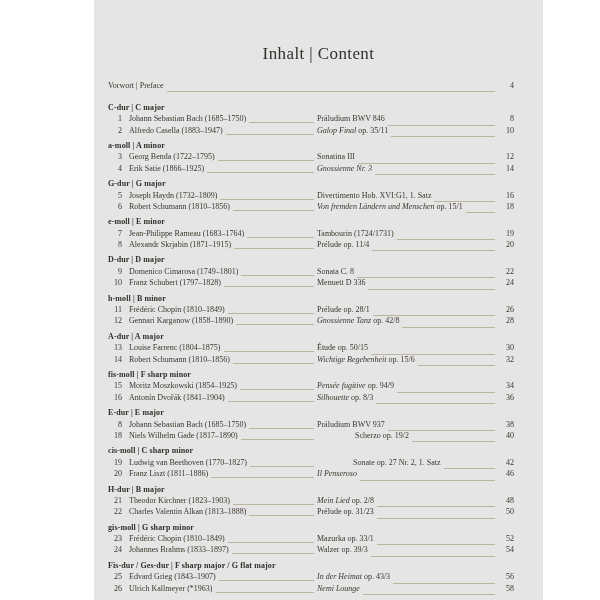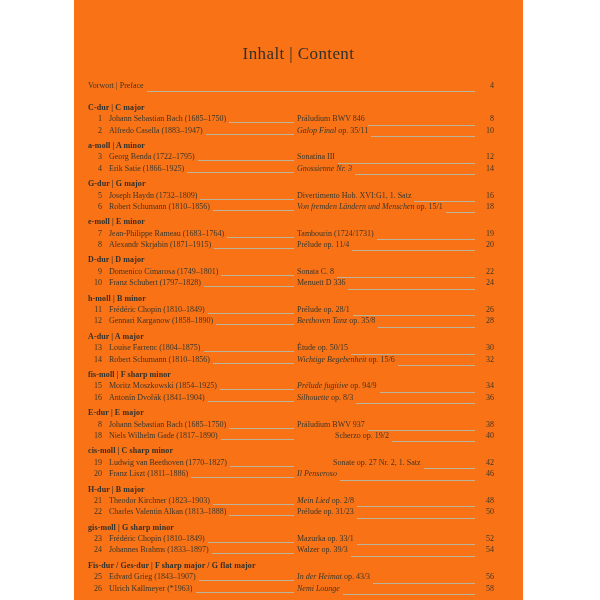--- a/index.html
+++ b/index.html
@@ -40,21 +40,21 @@
     border-bottom:0.8px solid #bcb59c;margin:0 3px;
   }
   .title{white-space:nowrap;}
   .title .t-suffix{font-style:normal;}
   .pageno{flex:0 0 16px;text-align:right;}
   i{font-style:italic;text-align:center;}
 </style>
 </head>
 <body>
 
-<div class="sheet" style="background: #f97316; color: rgb(58, 54, 43);">
+<div class="sheet" style="background: #e5e5e5; color: rgb(58, 54, 43); margin-left: 20px;">
   <h1 class="page-title">Inhalt | Content</h1>
 
   <div class="toc">
     <div class="row preface-row">
       <span class="composer">Vorwort | Preface</span>
       <span class="leader"></span>
       <span class="pageno">4</span>
     </div>
     <div id="sections">
   <section class="section">
@@ -205,21 +205,21 @@
     <span class="leader"></span>
     <span class="pageno">26</span>
   </div>
 
   <div class="row entry">
     <span class="lcol">
       <span class="num">12</span>
       <span class="composer">Gennari Karganow (1858–1890)</span>
       <span class="leader"></span>
     </span>
-    <span class="title"><i class="t-main" style="font-style: italic;">Beethoven Tanz</i><span class="t-suffix"> op. 35/8</span></span>
+    <span class="title"><i class="t-main" style="font-style: italic;">Gnossienne Tanz</i><span class="t-suffix"> op. 42/8</span></span>
     <span class="leader"></span>
     <span class="pageno">28</span>
   </div>
 </div>
   </section>
 
   <section class="section">
     <div class="heading">A-dur | A major</div>
     <div class="entries">
   <div class="row entry">
@@ -248,21 +248,21 @@
 
   <section class="section">
     <div class="heading">fis-moll | F sharp minor</div>
     <div class="entries">
   <div class="row entry">
     <span class="lcol">
       <span class="num">15</span>
       <span class="composer">Moritz Moszkowski (1854–1925)</span>
       <span class="leader"></span>
     </span>
-    <span class="title"><i class="t-main" style="font-style: italic;">Prélude fugitive</i><span class="t-suffix"> op. 94/9</span></span>
+    <span class="title"><i class="t-main" style="font-style: italic;">Pensée fugitive</i><span class="t-suffix"> op. 94/9</span></span>
     <span class="leader"></span>
     <span class="pageno">34</span>
   </div>
 
   <div class="row entry">
     <span class="lcol">
       <span class="num">16</span>
       <span class="composer">Antonín Dvořák (1841–1904)</span>
       <span class="leader"></span>
     </span>

